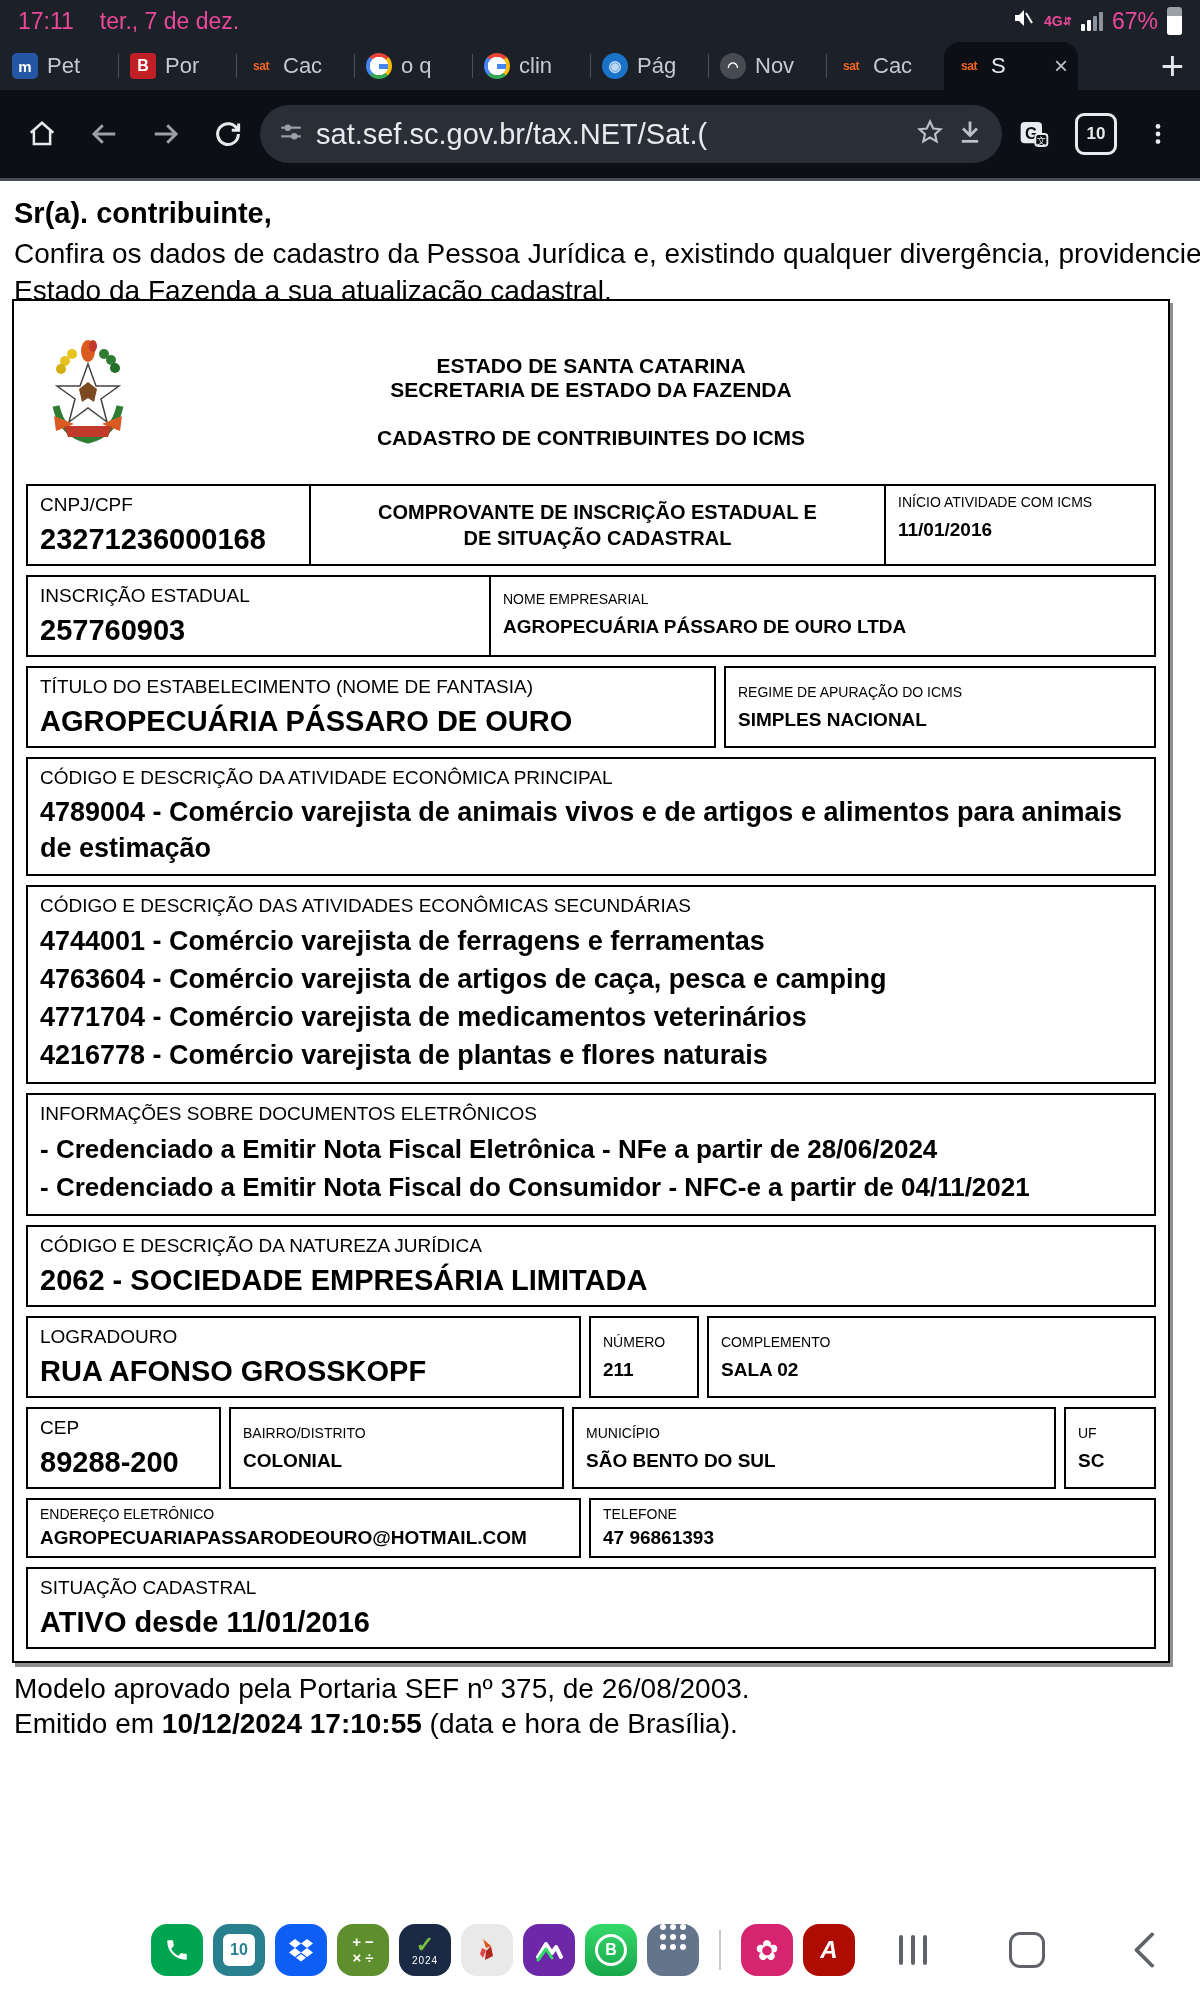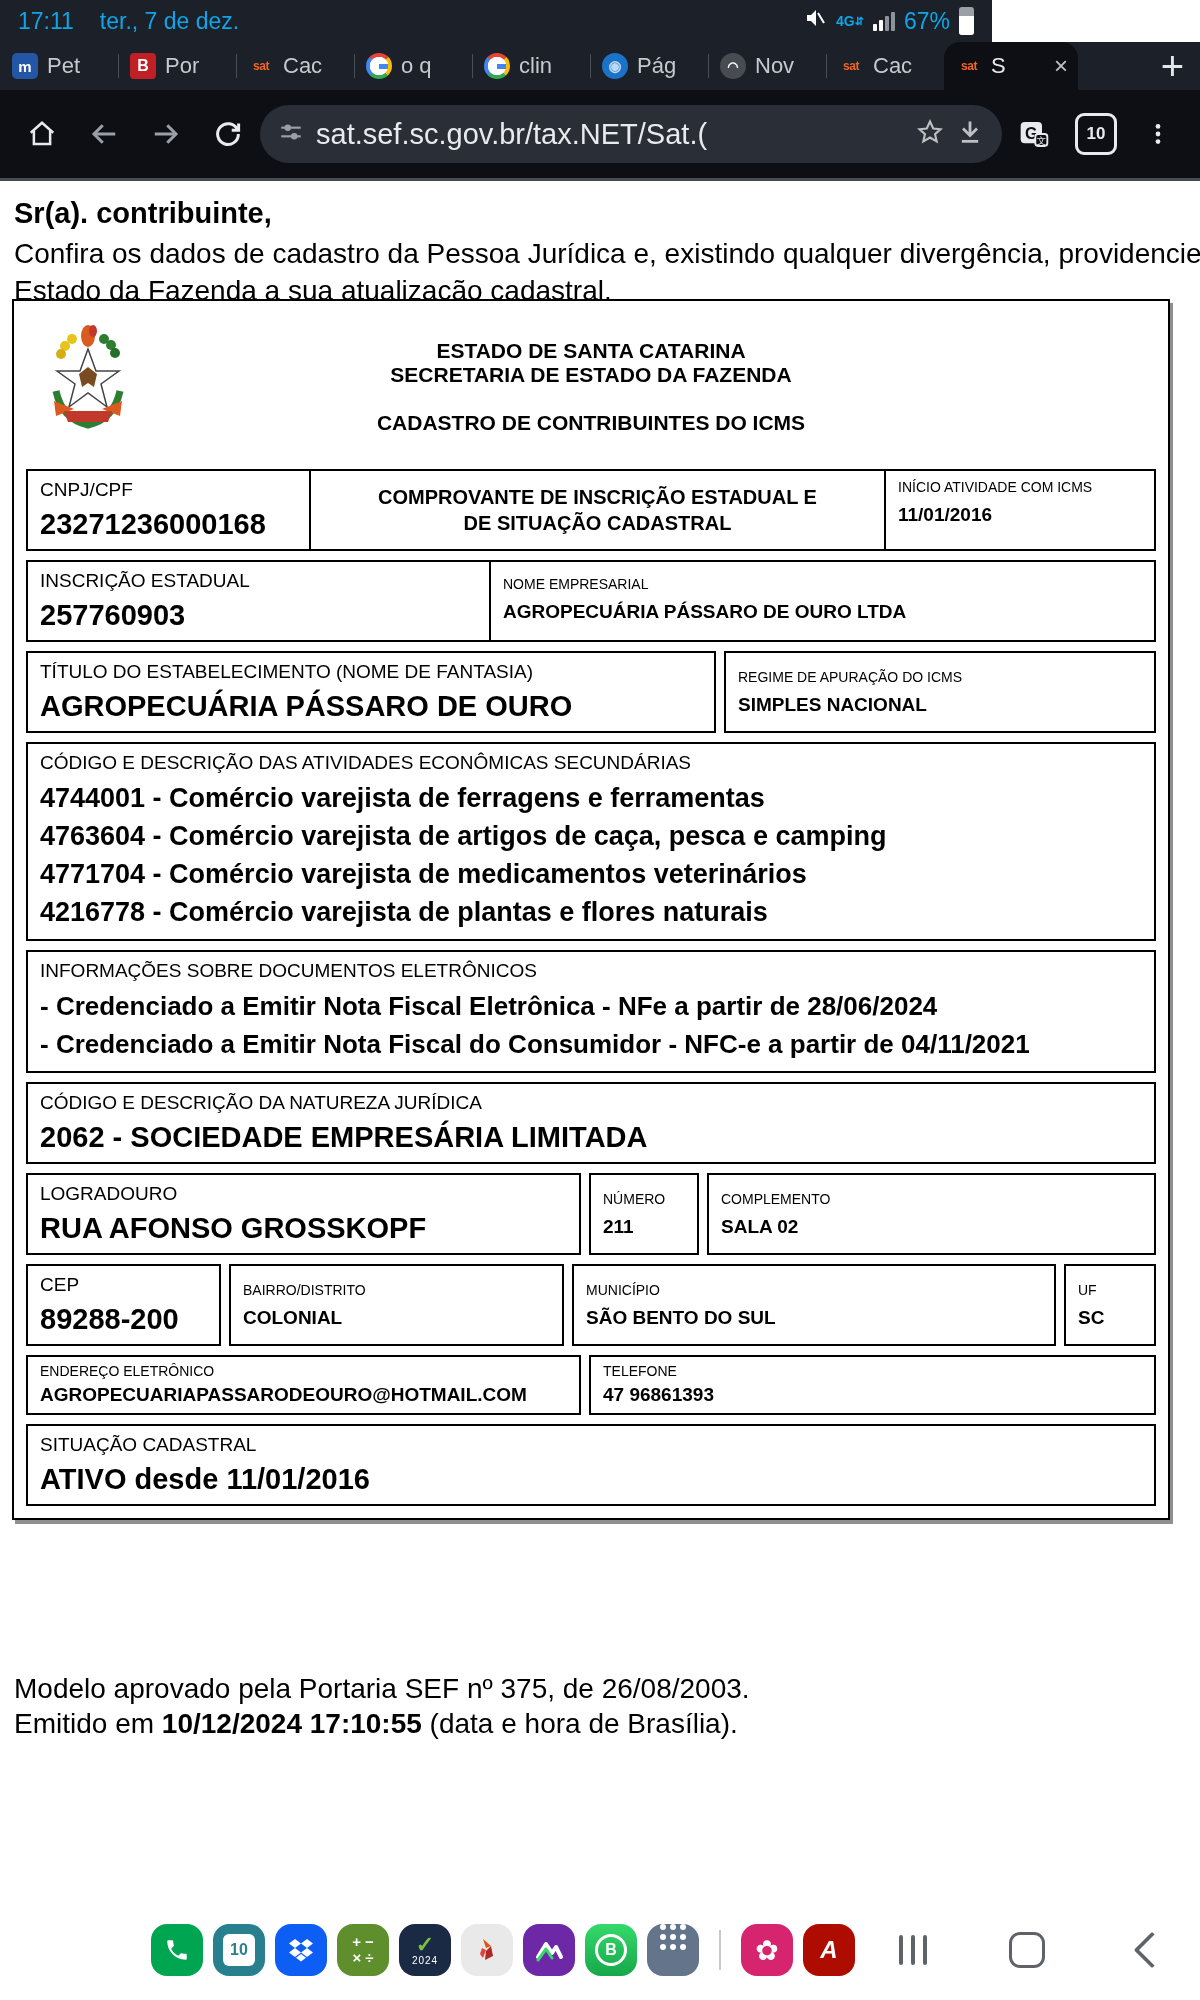--- a/index.html
+++ b/index.html
@@ -1,21 +1,21 @@
 <!DOCTYPE html>
 <html><head>
 <meta charset="utf-8">
 <style>
   html,body{margin:0;padding:0}
   body{width:1200px;height:2000px;position:relative;overflow:hidden;background:#fff;
        font-family:"Liberation Sans",sans-serif;color:#000}
 
   
-  .statusbar{position:absolute;top:0;left:0;width:992px;height:42px;background:#1c2129;
-             display:flex;align-items:center;box-sizing:border-box;padding:0 18px;color:#0ea5e9;font-size:23px}
+  .statusbar{position:absolute;top:0;left:0;width:1200px;height:42px;background:#1c2129;
+             display:flex;align-items:center;box-sizing:border-box;padding:0 18px;color:#ec4899;font-size:23px}
   .sb-time{font-weight:400;margin-right:26px}
   .sb-right{margin-left:auto;display:flex;align-items:center;gap:9px}
   .sb-net{display:flex;align-items:center;font-size:14px;font-weight:bold;line-height:13px}
   .sigbars{display:flex;align-items:flex-end;gap:2px}
   .sigbars i{display:block;width:4px;background:#fff;border-radius:1px}
   .sigbars i:nth-child(1){height:7px}.sigbars i:nth-child(2){height:11px}
   .sigbars i:nth-child(3){height:15px;background:#8d939c}.sigbars i:nth-child(4){height:19px;background:#8d939c}
   .battery{width:15px;height:28px;border-radius:3px;background:#9aa0a6;position:relative;overflow:hidden}
   .battery::before{content:"";position:absolute;left:0;bottom:0;width:100%;height:67%;background:#fff}
   .battery::after{content:"";position:absolute;top:-3px;left:4px;width:7px;height:3px;background:#9aa0a6;border-radius:2px}
@@ -54,21 +54,21 @@
   .tabcount{width:36px;height:36px;border:3px solid #e8eaed;border-radius:9px;color:#e8eaed;
             font-size:17px;font-weight:bold;display:flex;align-items:center;justify-content:center;flex:0 0 auto}
 
   
   .page{position:absolute;top:178px;left:0;width:1200px;height:1722px;background:#fff;border-top:3px solid #474c54;box-sizing:border-box}
   .greeting{position:absolute;left:14px;top:16px;font-size:29px;font-weight:bold}
   .intro{position:absolute;left:14px;top:54px;width:1186px;font-size:28px;line-height:37px}
   .intro .l1{white-space:nowrap;overflow:hidden}
 
   .cert{position:absolute;left:12px;top:118px;width:1158px;box-sizing:border-box;background:#fff;
-        border:2px solid #000;box-shadow:3px 4px 0 #8f8f8f;padding:10px 12px 12px}
+        border:2px solid #000;box-shadow:3px 4px 0 #8f8f8f;padding:25px 12px 12px}
   .cert-header{position:relative;height:152px}
   .coat{position:absolute;left:16px;top:12px}
   .ch{text-align:center;font-weight:bold;font-size:21px}
   .ch .l1{padding-top:28px}
   .ch .l2{}
   .ch .l3{margin-top:24px}
 
   .rows{display:flex;flex-direction:column;gap:9px;margin-top:6px}
   .row{display:flex;gap:8px}
   .row.joined{gap:0}
@@ -321,20 +321,26 @@
         <div class="box" style="width:690px">
           <div class="lbl">TÍTULO DO ESTABELECIMENTO (NOME DE FANTASIA)</div>
           <div class="val v-xl">AGROPECUÁRIA PÁSSARO DE OURO</div>
         </div>
         <div class="box" style="flex:1">
           <div class="lbl-sm" style="margin-top:8px">REGIME DE APURAÇÃO DO ICMS</div>
           <div class="val v-md">SIMPLES NACIONAL</div>
         </div>
       </div>
 
+      <div class="row">
+        <div class="box" style="flex:1">
+          <div class="lbl">CÓDIGO E DESCRIÇÃO DA ATIVIDADE ECONÔMICA PRINCIPAL</div>
+          <div class="val v-lg" style="line-height:36px">4789004 - Comércio varejista de animais vivos e de artigos e alimentos para animais de estimação</div>
+        </div>
+      </div>
 
       <div class="row">
         <div class="box" style="flex:1">
           <div class="lbl">CÓDIGO E DESCRIÇÃO DAS ATIVIDADES ECONÔMICAS SECUNDÁRIAS</div>
           <div class="val v-lg">4744001 - Comércio varejista de ferragens e ferramentas</div>
           <div class="val v-lg" style="margin-top:0">4763604 - Comércio varejista de artigos de caça, pesca e camping</div>
           <div class="val v-lg" style="margin-top:0">4771704 - Comércio varejista de medicamentos veterinários</div>
           <div class="val v-lg" style="margin-top:0">4216778 - Comércio varejista de plantas e flores naturais</div>
         </div>
       </div>

